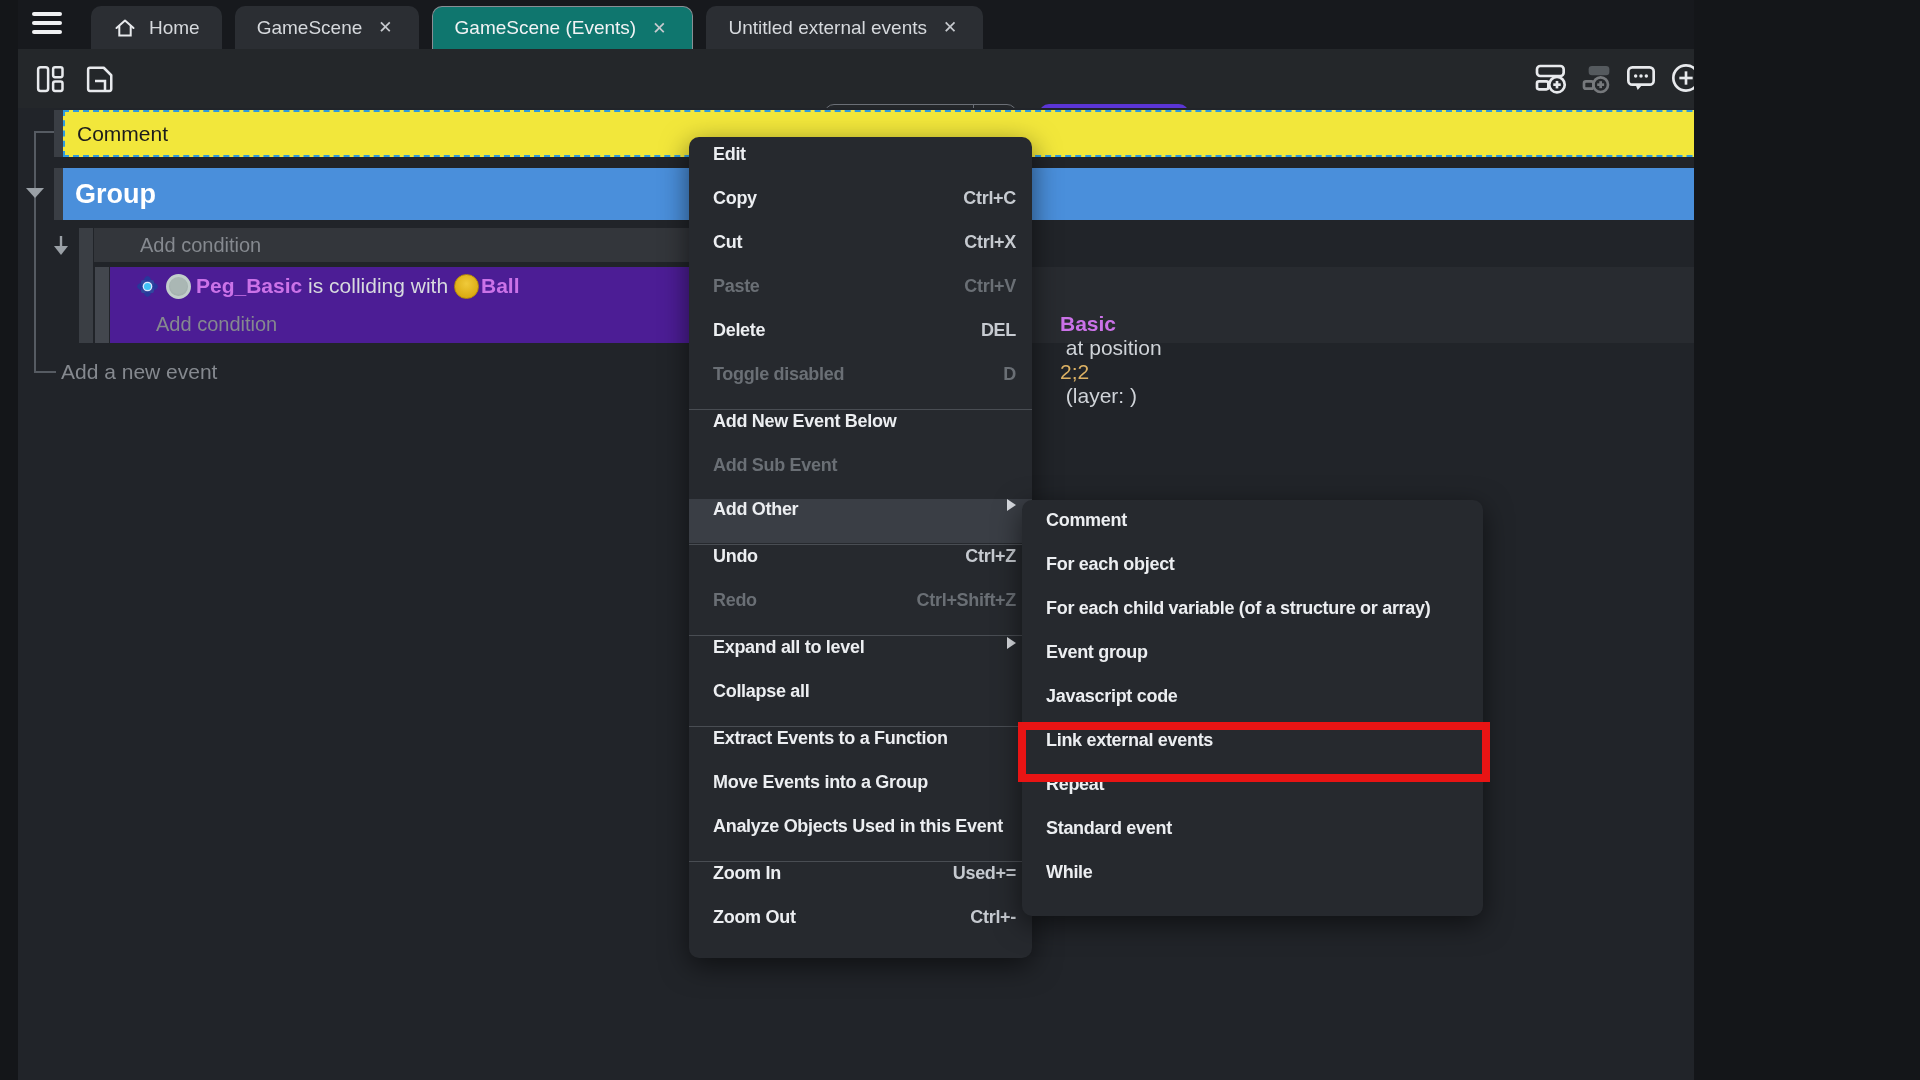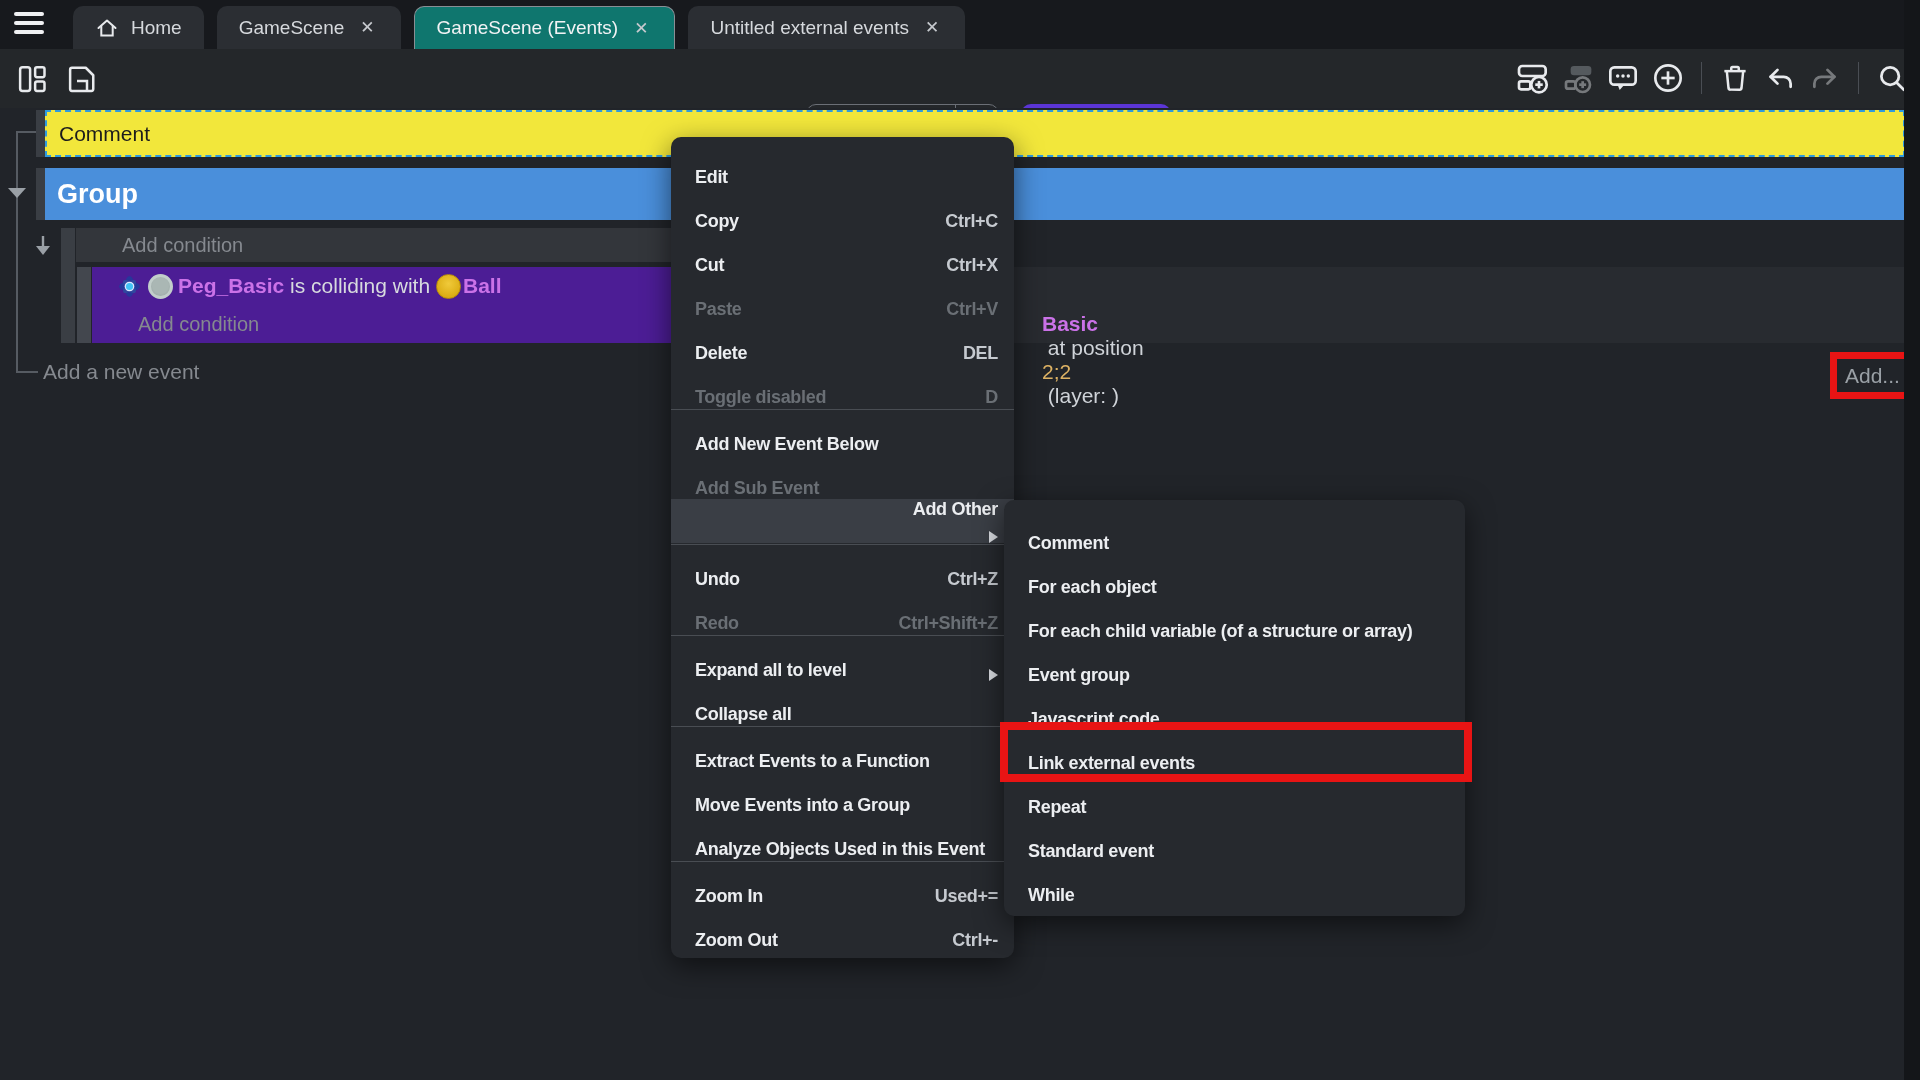--- a/index.html
+++ b/index.html
@@ -1,20 +1,21 @@
 <!DOCTYPE html>
 <html><head>
 <meta charset="utf-8">
 <style>
   * { margin:0; padding:0; box-sizing:border-box; }
   html,body { background:#141619; }
   #app {
-    position:relative; width:1904px; height:1080px; overflow:hidden;
+    position:relative; width:1676px; height:1080px; overflow:hidden;
     background:#23262a;
     font-family:"Liberation Sans","DejaVu Sans",sans-serif;
+    margin-left:18px;
     -webkit-font-smoothing:antialiased;
   }
   
   .tabbar { position:absolute; left:0; top:0; width:1920px; height:49px; background:#17191d; }
   .hamburger { position:absolute; left:14px; top:12px; width:32px; height:25px; cursor:pointer; }
   .hamburger span { display:block; width:30px; height:3.5px; background:#f0f1f3; border-radius:2px; margin-bottom:5.5px; }
   .tabs { position:absolute; left:73px; top:6px; height:43px; display:flex; gap:13px; }
   .tab {
     display:flex; align-items:center; gap:12px; height:43px;
     padding:0 22px; background:#2b2e33; color:#d6d9dd;
@@ -89,27 +90,27 @@
     position:absolute; left:671px; top:137px; width:343px; z-index:40;
     background:#26292e; border-radius:10px; padding:7px 0;
     box-shadow:0 8px 28px rgba(0,0,0,.55);
   }
   .sub-menu {
     position:absolute; left:1004px; top:500px; width:461px; z-index:45;
     background:#26292e; border-radius:10px; padding:10px 0;
     box-shadow:0 8px 28px rgba(0,0,0,.55);
   }
   .menu-item {
-    display:flex; align-items:flex-end; height:44px; padding:0 16px 0 24px;
+    display:flex; align-items:flex-start; height:44px; padding:0 16px 0 24px;
     cursor:pointer; letter-spacing:-0.3px;
   }
   .menu-item .mi-label { flex:1; font-size:18px; font-weight:700; color:#eceef1; white-space:nowrap; }
   .menu-item .mi-shortcut { font-size:18px; font-weight:600; color:#c6cad0; white-space:nowrap; }
   .menu-item.disabled .mi-label, .menu-item.disabled .mi-shortcut { color:#6a6f75; }
-  .menu-item.highlighted { background:#3a3e45;flex-direction:column; }
+  .menu-item.highlighted { background:#3a3e45; }
   .mi-arrow { width:0; height:0; border-left:9px solid #d8dbe0; border-top:6px solid transparent; border-bottom:6px solid transparent; margin-left:10px; }
   .menu-divider { height:1px; background:#494d53; margin:1px 0; }
   .link-box {
     position:absolute; left:1000px; top:722px; width:472px; height:60px;
     border:8px solid #e81414; z-index:70;
   }
 </style>
 </head>
 <body>
 

